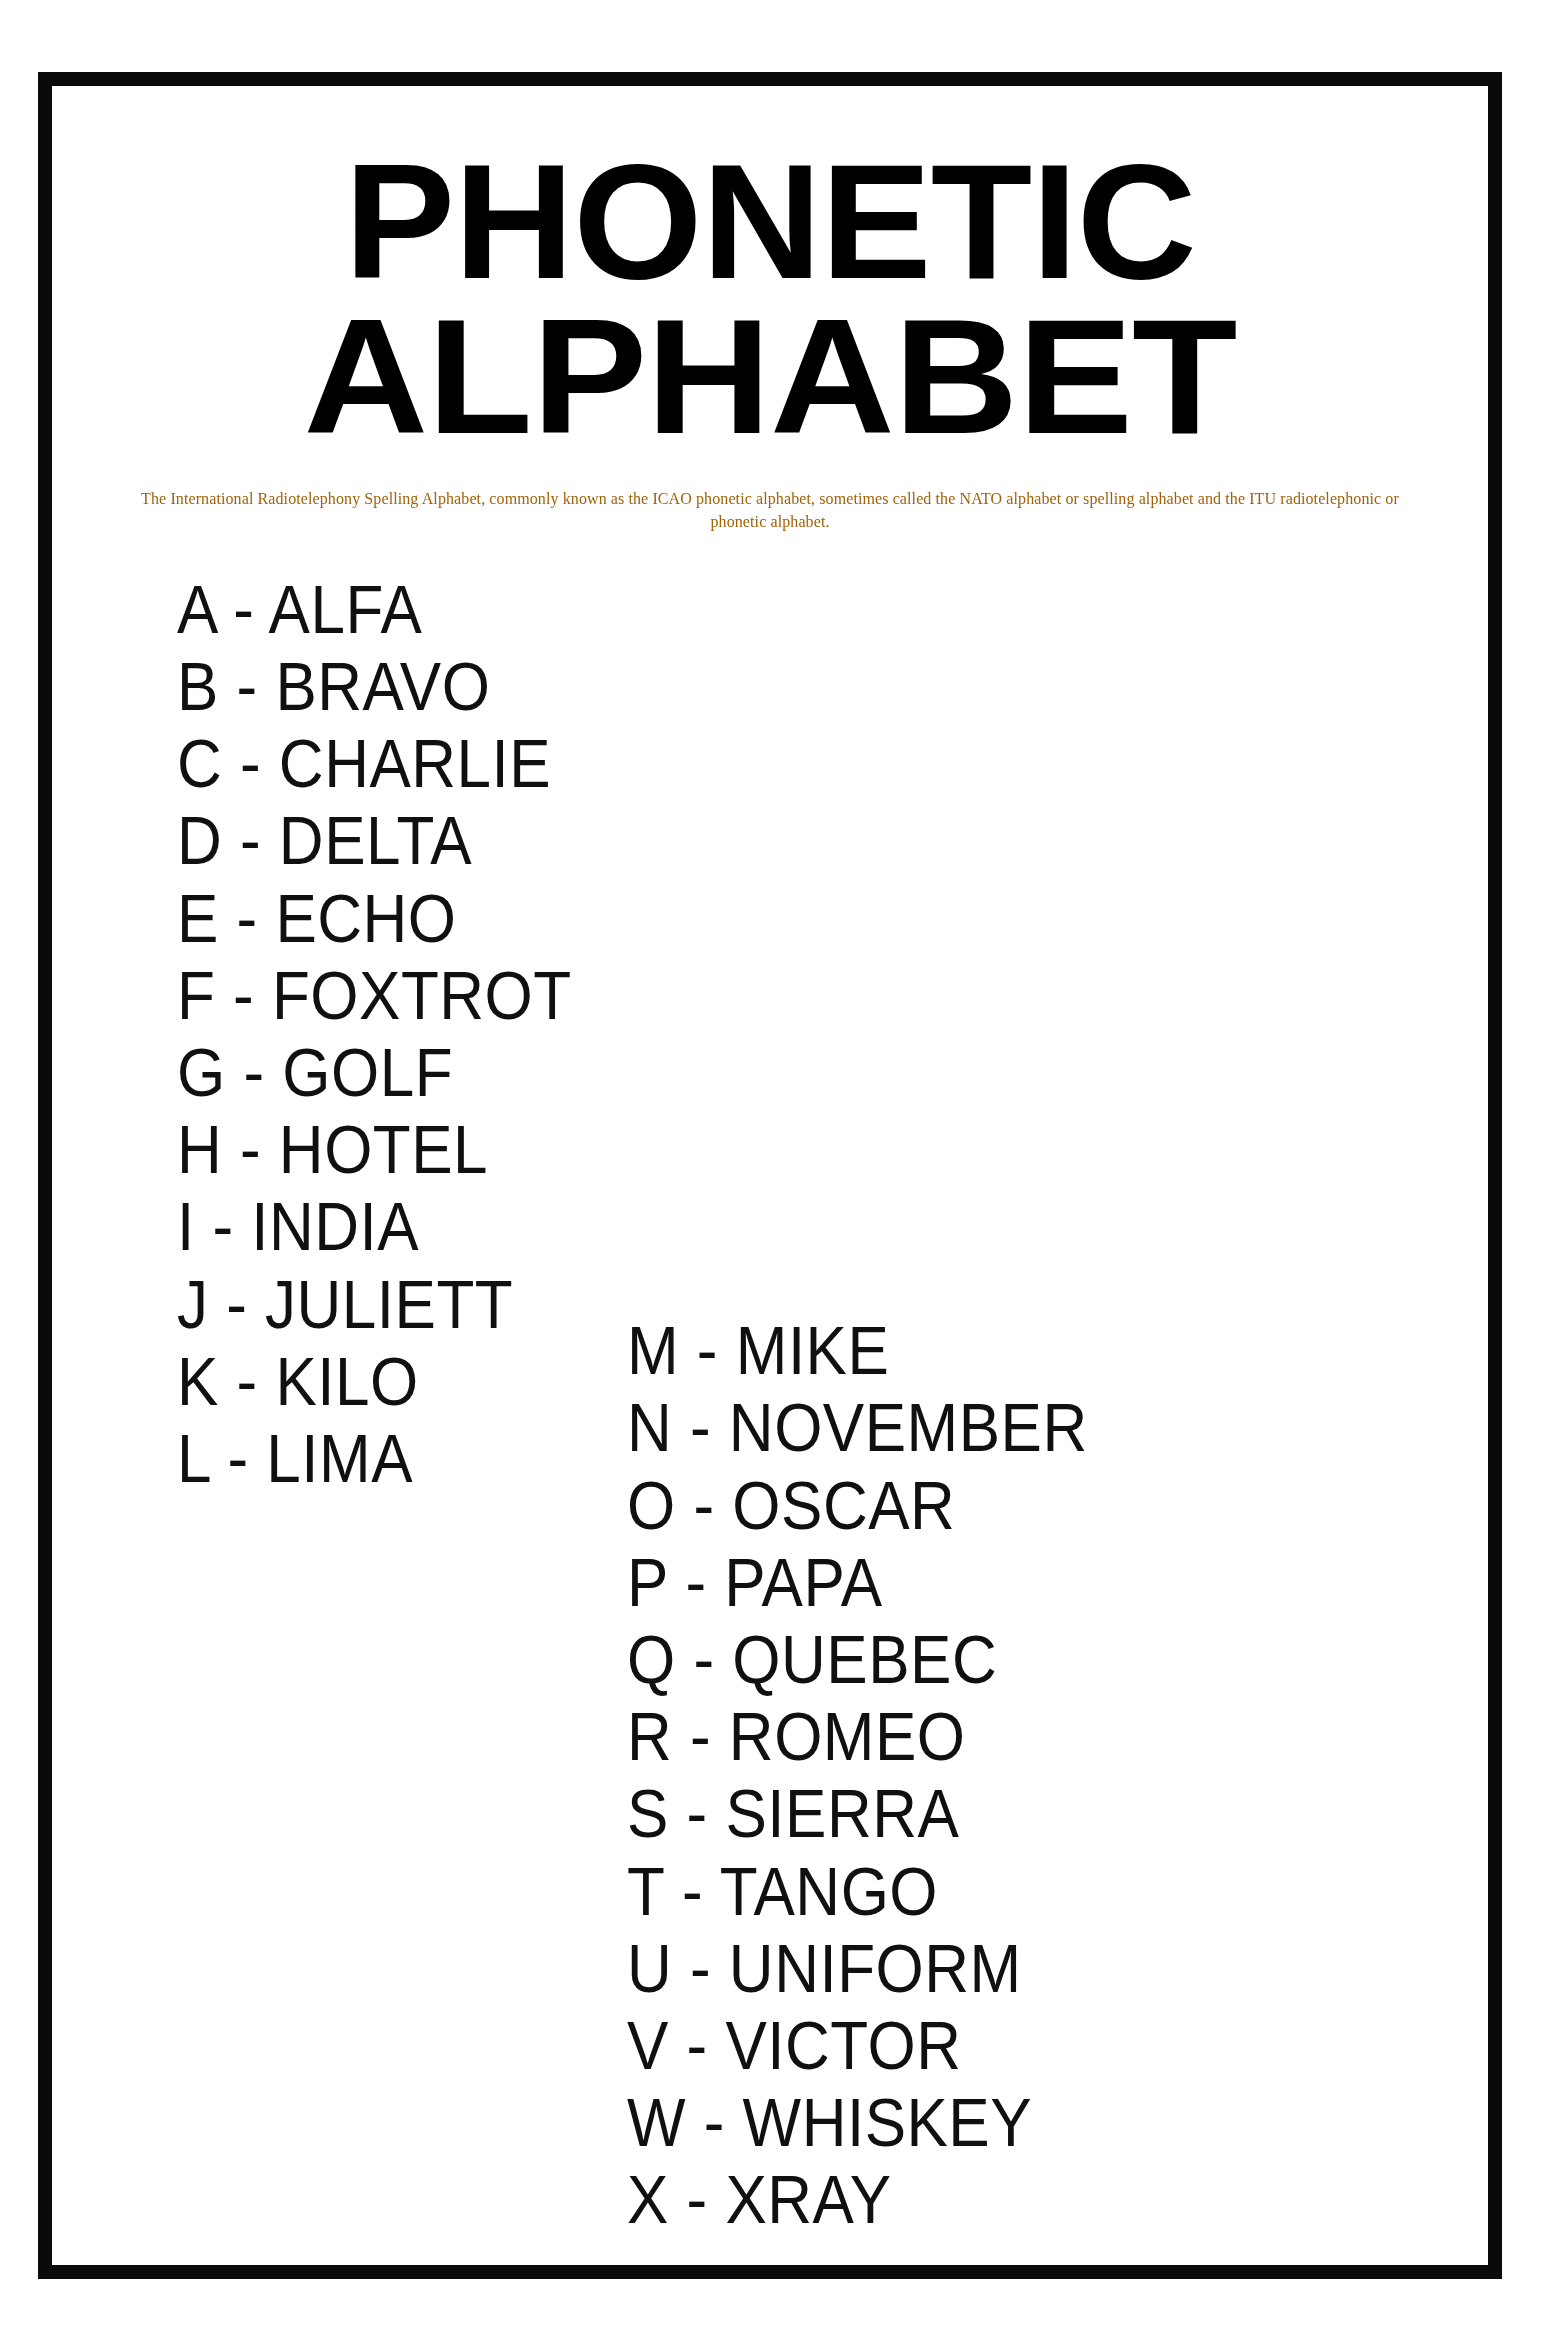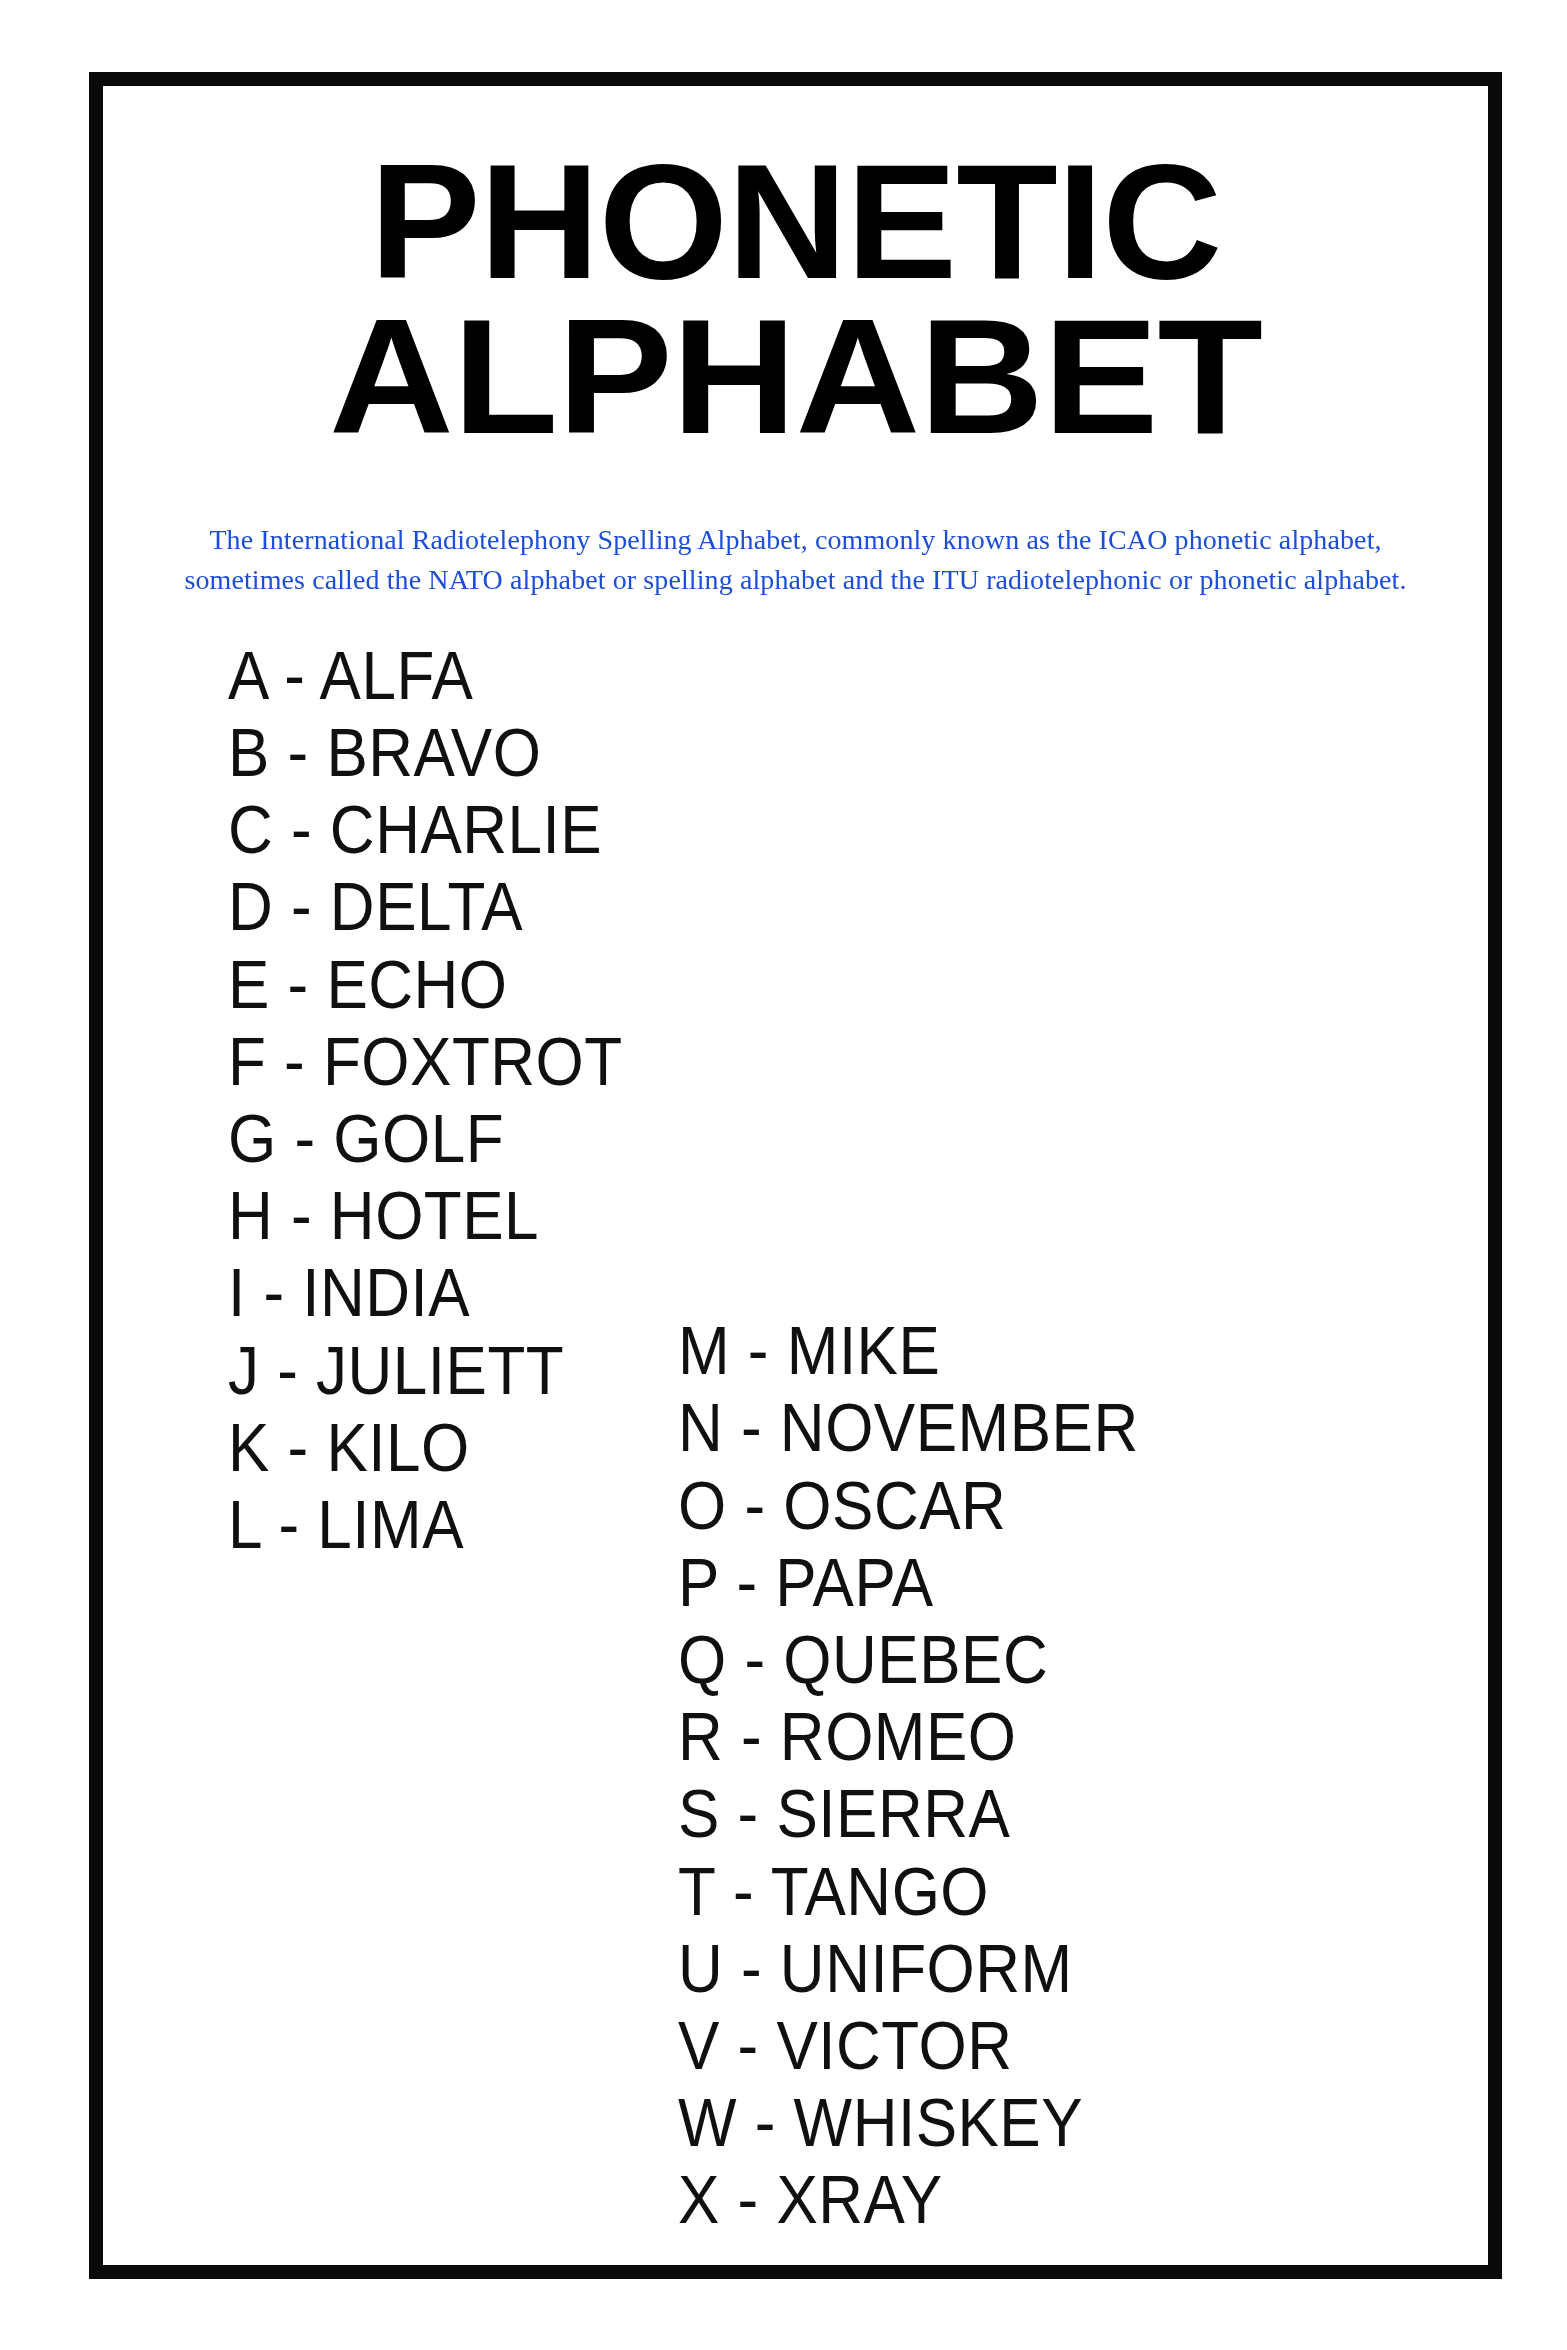--- a/index.html
+++ b/index.html
@@ -10,21 +10,21 @@
   body {
     width: 1568px;
     height: 2351px;
     font-family: "Liberation Sans", sans-serif;
     -webkit-font-smoothing: antialiased;
   }
   .poster {
     box-sizing: border-box;
     width: 1568px;
     height: 2351px;
-    padding: 72px 66px 72px 89px;
+    padding: 72px 66px 72px 38px;
     background: #ffffff;
   }
   .frame {
     box-sizing: border-box;
     width: 100%;
     height: 100%;
     border: 14.7px solid #0a0a0a;
     background: #ffffff;
     padding: 37px 48px 27.5px 48px;
     display: flex;
@@ -45,27 +45,27 @@
   .title-line.l1 {
     font-size: 163px;
     transform: scaleX(1.02);
   }
   .title-line.l2 {
     font-size: 163px;
     transform: scaleX(1.06);
     margin-top: 5.5px;
   }
   .subtitle {
-    margin: 68px auto 0 auto;
+    margin: 36px auto 0 auto;
     max-width: 1304px;
     text-align: center;
     font-family: "Liberation Serif", serif;
-    font-size: 28px;
+    font-size: 16px;
     line-height: 1.42;
-    color: #1d4ed8;
+    color: #a16207;
     letter-spacing: 0.1px;
   }
   .columns {
     margin-top: 36px;
     display: flex;
     flex-direction: row;
     justify-content: flex-start;
     gap: 0;
     padding-left: 77px;
     flex: 1;

